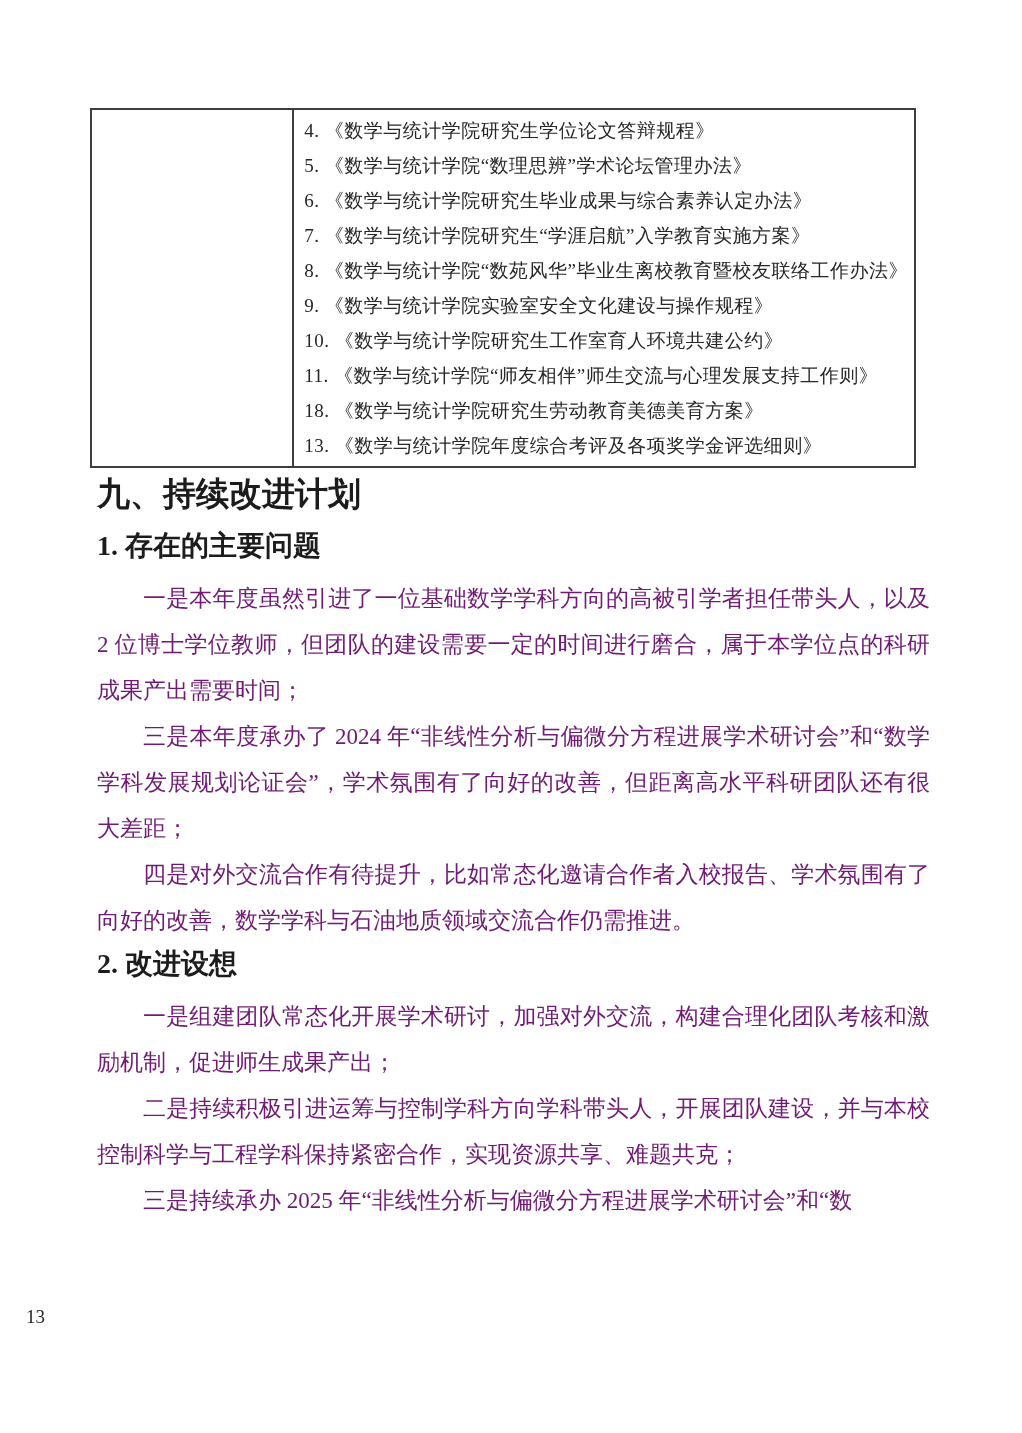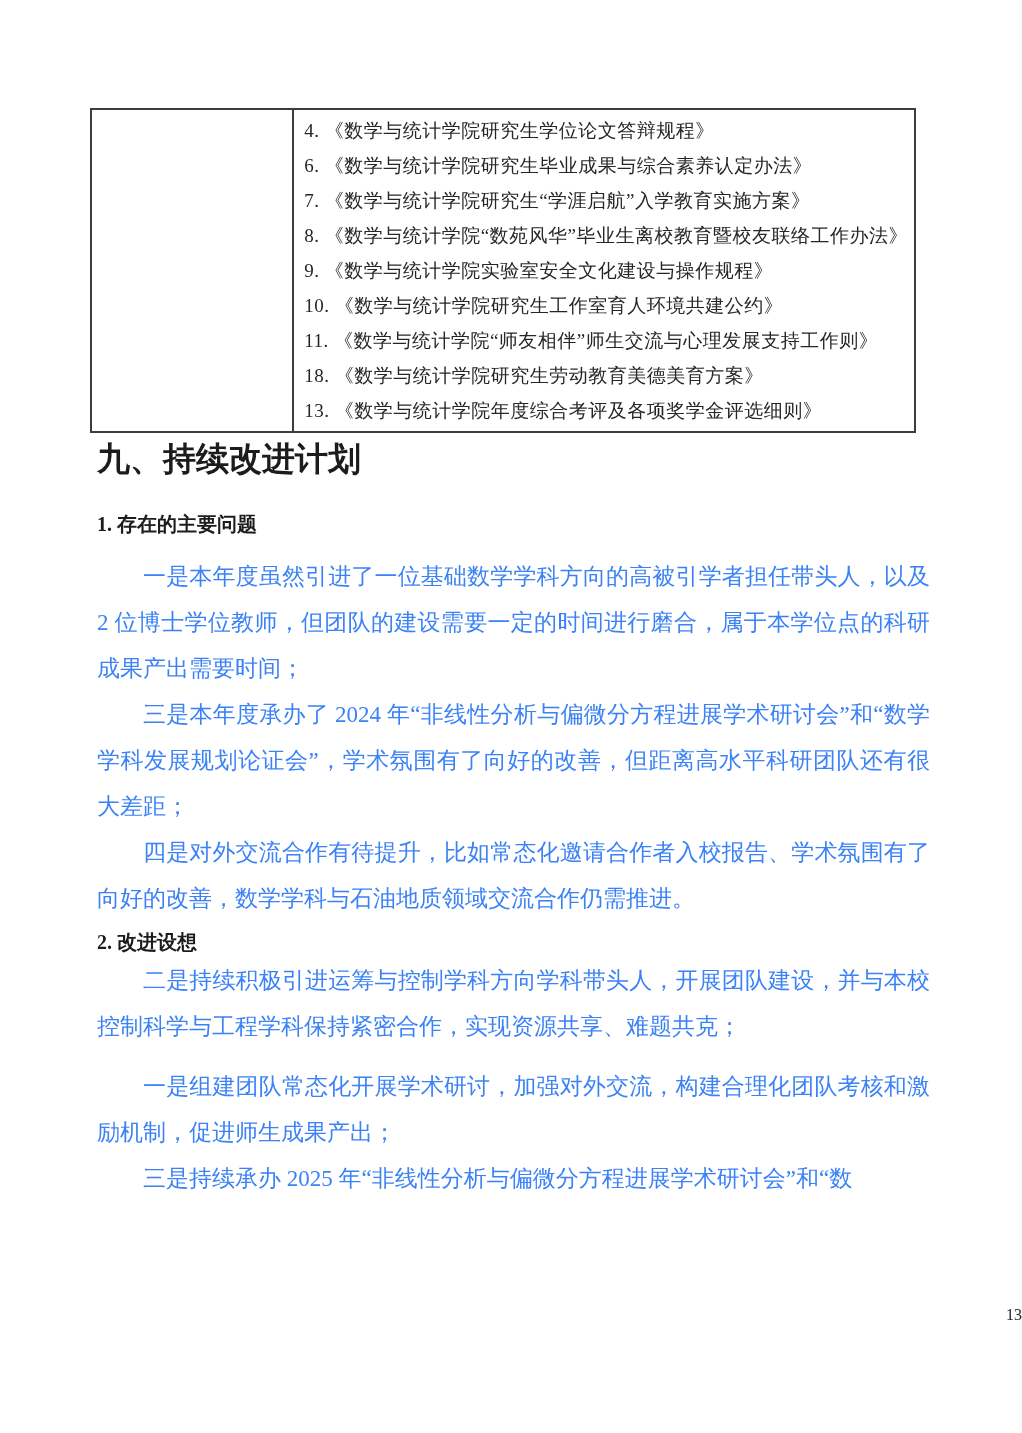--- a/index.html
+++ b/index.html
@@ -47,77 +47,79 @@
     font-family: "Liberation Sans", sans-serif;
     font-weight: 700;
     font-size: 33px;
     line-height: 36px;
     margin: 8px 0 0 7px;
     color: #1c1c1c;
   }
   .sub-title {
     font-family: "Liberation Serif", serif;
     font-weight: 700;
-    font-size: 20px;
+    font-size: 28px;
     line-height: 32px;
-    margin: 31px 0 0 7px;
+    margin: 18px 0 0 7px;
     color: #1c1c1c;
   }
   .sub-title.second { margin-top: 4px; }
   
   .para {
     width: 833px;
     font-size: 23px;
     line-height: 46px;
     text-align: justify;
     text-justify: inter-ideograph;
     text-indent: 2em;
     margin: 0 0 0 7px;
-    color: #3b82f6;
+    color: #701a75;
   }
   .para.first { margin-top: 14px; }
   
   .page-num {
     position: absolute;
     top: 1306px;
     left: 0; right: 0;
-    text-align: right;
-    font-size: 16px;
+    text-align: left;
+    font-size: 19px;
     color: #262626;
+    padding-left: 26px;
   }
 </style>
 </head>
 <body>
 
 <div class="page">
   <div class="content">
 
     <div class="doc-table">
       <div class="cell-left"></div>
       <div class="cell-right">
         <div class="t-item">4. 《数学与统计学院研究生学位论文答辩规程》</div>
+        <div class="t-item">5. 《数学与统计学院“数理思辨”学术论坛管理办法》</div>
         <div class="t-item">6. 《数学与统计学院研究生毕业成果与综合素养认定办法》</div>
         <div class="t-item">7. 《数学与统计学院研究生“学涯启航”入学教育实施方案》</div>
         <div class="t-item">8. 《数学与统计学院“数苑风华”毕业生离校教育暨校友联络工作办法》</div>
         <div class="t-item">9. 《数学与统计学院实验室安全文化建设与操作规程》</div>
         <div class="t-item">10. 《数学与统计学院研究生工作室育人环境共建公约》</div>
         <div class="t-item">11. 《数学与统计学院“师友相伴”师生交流与心理发展支持工作则》</div>
         <div class="t-item">18. 《数学与统计学院研究生劳动教育美德美育方案》</div>
         <div class="t-item">13. 《数学与统计学院年度综合考评及各项奖学金评选细则》</div>
       </div>
     </div>
 
     <div class="sec-title">九、持续改进计划</div>
 
     <div class="sub-title">1. 存在的主要问题</div>
     <p class="para first">一是本年度虽然引进了一位基础数学学科方向的高被引学者担任带头人，以及 2 位博士学位教师，但团队的建设需要一定的时间进行磨合，属于本学位点的科研成果产出需要时间；</p>
     <p class="para">三是本年度承办了 2024 年“非线性分析与偏微分方程进展学术研讨会”和“数学学科发展规划论证会”，学术氛围有了向好的改善，但距离高水平科研团队还有很大差距；</p>
     <p class="para">四是对外交流合作有待提升，比如常态化邀请合作者入校报告、学术氛围有了向好的改善，数学学科与石油地质领域交流合作仍需推进。</p>
 
     <div class="sub-title second">2. 改进设想</div>
+    <p class="para first">一是组建团队常态化开展学术研讨，加强对外交流，构建合理化团队考核和激励机制，促进师生成果产出；</p>
     <p class="para">二是持续积极引进运筹与控制学科方向学科带头人，开展团队建设，并与本校控制科学与工程学科保持紧密合作，实现资源共享、难题共克；</p>
-    <p class="para first">一是组建团队常态化开展学术研讨，加强对外交流，构建合理化团队考核和激励机制，促进师生成果产出；</p>
     <p class="para">三是持续承办 2025 年“非线性分析与偏微分方程进展学术研讨会”和“数</p>
 
   </div>
 
   <div class="page-num">13</div>
 </div>
 
 </body></html>

